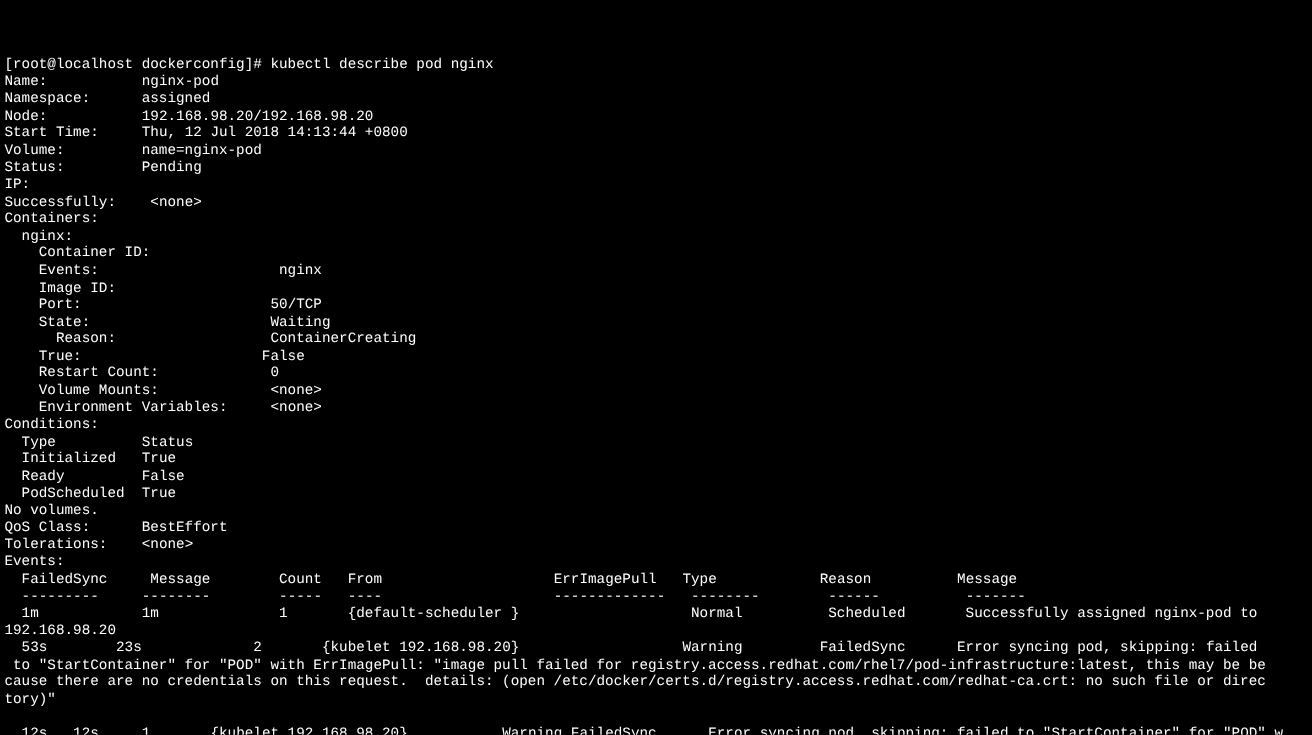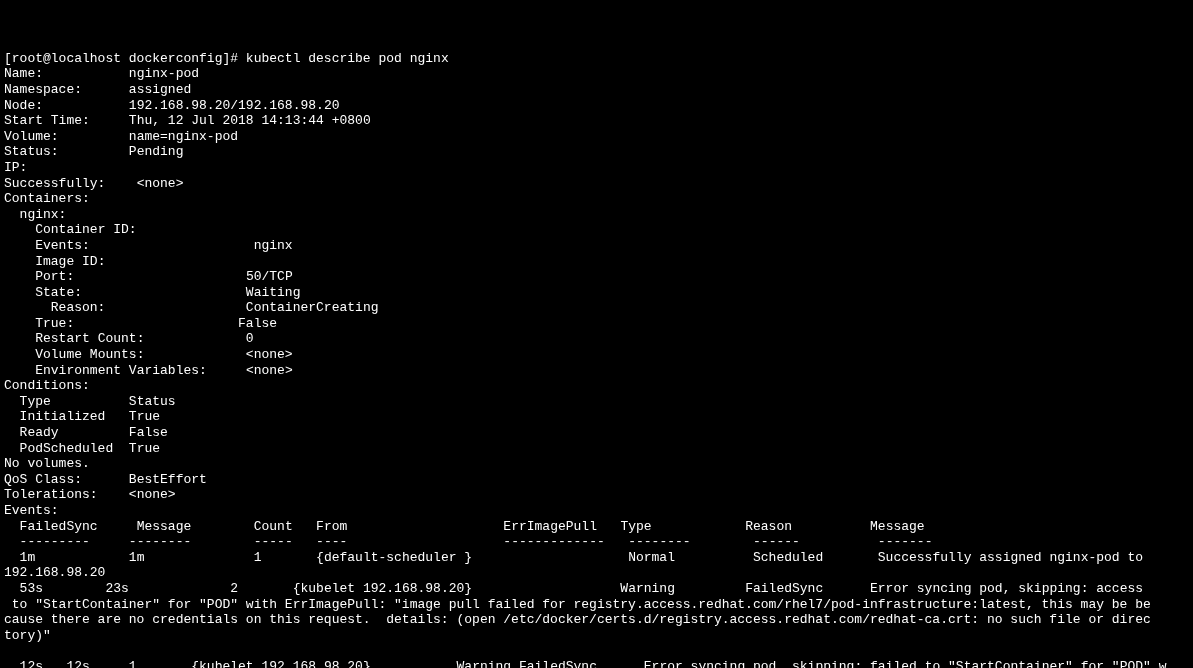--- a/index.html
+++ b/index.html
@@ -48,21 +48,21 @@
 <span>  <span>Ready</span>         <span>False</span> </span>
 <span>  <span>PodScheduled</span>  <span>True</span> </span>
 <span>No volumes.</span>
 <span><span>QoS Class:</span>      <span>BestEffort</span></span>
 <span><span>Tolerations:</span>    <span>&lt;none&gt;</span></span>
 <span>Events:</span>
 <span>  <span>FailedSync</span>     <span>Message</span>        <span>Count</span>   <span>From</span>                    <span>ErrImagePull</span>   <span>Type</span>            <span>Reason</span>          <span>Message</span></span>
 <span>  <span>---------</span>     <span>--------</span>        <span>-----</span>   <span>----</span>                    <span>-------------</span>   <span>--------</span>        <span>------</span>          <span>-------</span></span>
 <span>  <span>1m</span>            <span>1m</span>              <span>1</span>       <span>{default-scheduler }</span>                    <span>Normal</span>          <span>Scheduled</span>       <span>Successfully assigned nginx-pod to</span>
 <span>192.168.98.20</span></span>
-<span>  <span>53s</span>        <span>23s</span>             <span>2</span>       <span>{kubelet 192.168.98.20}</span>                   <span>Warning</span>         <span>FailedSync</span>      <span>Error syncing pod, skipping: access</span>
+<span>  <span>53s</span>        <span>23s</span>             <span>2</span>       <span>{kubelet 192.168.98.20}</span>                   <span>Warning</span>         <span>FailedSync</span>      <span>Error syncing pod, skipping: failed</span>
 <span> to "StartContainer" for "POD" with ErrImagePull: "image pull failed for registry.access.redhat.com/rhel7/pod-infrastructure:latest, this may be be</span>
 <span>cause there are no credentials on this request.  details: (open /etc/docker/certs.d/registry.access.redhat.com/redhat-ca.crt: no such file or direc</span>
 <span>tory)"</span></span>
 
 <span>  <span>12s</span>   <span>12s</span>     <span>1</span>       <span>{kubelet 192.168.98.20}</span>           <span>Warning</span> <span>FailedSync</span>      <span>Error syncing pod, skipping: failed to "StartContainer" for "POD" w</span>
 </span>
 </div>
 
 
 

